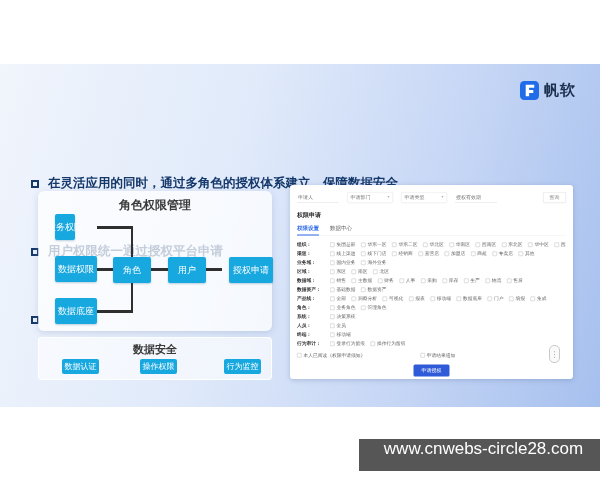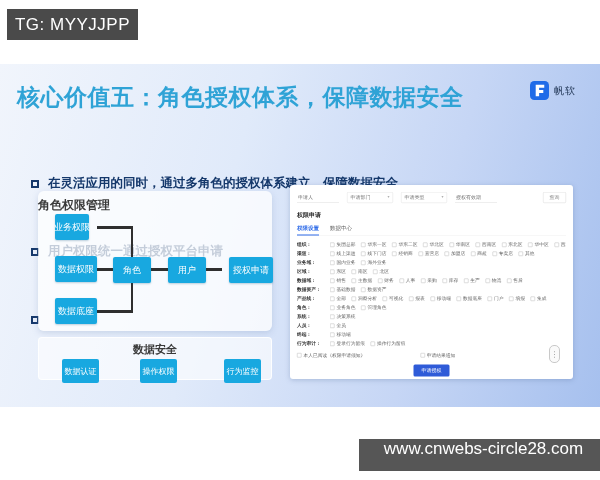--- a/index.html
+++ b/index.html
@@ -11,40 +11,40 @@
   .wm-top { position:absolute; left:7px; top:9px; width:131px; height:31px; background:#4a4a4a;
             color:#fff; font-size:17px; display:flex; align-items:center; justify-content:center; letter-spacing:.5px; }
   .wm-bottom { position:absolute; left:359px; top:439px; width:249px; height:32px; background:#565656;
             color:#fff; font-size:17px; display:flex; align-items:flex-start; justify-content:center; }
 
   
   .slide { position:absolute; left:0; top:64px; width:600px; height:343px;
            background:linear-gradient(105deg,#f1f5fc 0%,#e0eafa 38%,#c6d6f5 70%,#a6c0ee 100%); overflow:hidden; }
   .slide-title { position:absolute; left:17px; top:18px; font-size:23px; font-weight:bold; color:#2fa3d6; letter-spacing:.5px; }
   .logo { position:absolute; right:24px; top:17px; display:flex; align-items:center; gap:5px; }
-  .logo-text { font-size:10px; font-weight:normal; color:#1c3150; letter-spacing:1px; }
+  .logo-text { font-size:15px; font-weight:bold; color:#1c3150; letter-spacing:1px; }
 
   .bullets { position:absolute; left:31px; top:62px; }
   .bullet { display:flex; align-items:center; height:21px;margin-top:47px; }
   .bullet .sq { width:8px; height:8px; border:2px solid #15386b; margin-right:9px; flex:none; }
   .bullet .bt { font-size:12.5px; font-weight:bold; color:#15386b; white-space:nowrap; }
 
   
   .diagram { position:absolute; left:38px; top:127px; width:234px; height:140px;
              background:rgba(255,255,255,.75); border-radius:6px; box-shadow:0 2px 6px rgba(110,135,180,.25); }
-  .diagram-title { position:absolute; left:0; right:0; top:6px; font-size:12px; font-weight:bold; color:#3a3a3a; }
+  .diagram-title { position:absolute; left:0; right:0; top:6px; text-align:center; font-size:12px; font-weight:bold; color:#3a3a3a; }
   .dbox { position:absolute; background:#18a8e0; color:#fff; font-size:9px; display:flex; align-items:center;
           justify-content:center; border-radius:2px; box-shadow:0 1px 2px rgba(0,80,120,.25); white-space:nowrap; }
   .conn { position:absolute; background:#2f2f2f; }
 
   
   .security { position:absolute; left:38px; top:273px; width:234px; height:43px;
               background:rgba(255,255,255,.62); border:1px solid rgba(255,255,255,.85); border-radius:4px;padding-left:15px; }
   .security-title { position:absolute; left:0; right:0; top:4px; text-align:center; font-size:11px; font-weight:bold; color:#3a3a3a; }
-  .sbtn { position:absolute; top:21px; height:24px; background:#18a8e0; color:#fff; font-size:8px;
+  .sbtn { position:absolute; top:21px; height:15px; background:#18a8e0; color:#fff; font-size:8px;
           display:flex; align-items:center; justify-content:center; border-radius:2px; white-space:nowrap;font-family:Liberation Serif, serif; }
 
   
   .form-panel { position:absolute; left:290px; top:121px; width:283px; height:194px; background:#ffffff;
                 border-radius:3px; box-shadow:0 1px 5px rgba(90,115,160,.35); overflow:hidden; }
   .form-inner { width:566px; height:388px; transform:scale(.5); transform-origin:0 0; padding:10px 14px; color:#555; }
   .filters { display:flex; align-items:center; gap:16px; font-size:10px; color:#777; margin-top:4px; }
   .f-underline { border-bottom:1px solid #dcdcdc; padding:2px 6px 3px 2px; min-width:84px; }
   .f-select { border:1px solid #e0e0e0; border-radius:2px; padding:3px 6px; min-width:92px; display:flex; justify-content:space-between; gap:8px; }
   .f-caret { color:#b0b0b0; font-size:8px; }
@@ -66,27 +66,23 @@
   
   .float-widget { position:absolute; left:549px; top:281px; width:11px; height:18px; border:1px solid #c9c9c9;
                   border-radius:5px; background:rgba(250,250,250,.9); color:#9a9a9a; font-size:8px;
                   display:flex; align-items:center; justify-content:center; }
 </style>
 </head>
 <body>
 
 <div class="page">
 
-  <div class="wm-top">
-    <span>TG: MYYJJPP</span>
-  </div>
 
   <div class="slide">
 
-    <div class="slide-title">核心价值五：角色授权体系，保障数据安全</div>
 
     <div class="logo">
       <span style="display:inline-flex;">
         <svg width="19" height="19" viewBox="0 0 20 20">
             <rect width="20" height="20" rx="4.5" fill="#1f6be8"></rect>
             <path fill="#ffffff" d="M6 4h9v3.2h-5.4v2.2h4.4v3.2h-4.4V16H6z"></path>
           </svg>
       </span>
       <span class="logo-text">帆软</span>
     </div>
@@ -109,21 +105,21 @@
       <div class="diagram-title">角色权限管理</div>
 
       <div class="conn" style="left:59px;top:35px;width:36px;height:2.5px;"></div>
       <div class="conn" style="left:92.5px;top:35px;width:2.5px;height:31px;"></div>
       <div class="conn" style="left:59px;top:77px;width:16px;height:2.5px;"></div>
       <div class="conn" style="left:59px;top:119px;width:36px;height:2.5px;"></div>
       <div class="conn" style="left:92.5px;top:92px;width:2.5px;height:29px;"></div>
       <div class="conn" style="left:113px;top:77px;width:17px;height:2.5px;"></div>
       <div class="conn" style="left:168px;top:77px;width:16px;height:2.5px;"></div>
 
-      <div class="dbox" style="left:17px;top:23px;width:34px;height:26px;">业务权限</div>
+      <div class="dbox" style="left:17px;top:23px;width:20px;height:26px;">业务权限</div>
       <div class="dbox" style="left:17px;top:65px;width:42px;height:26px;">数据权限</div>
       <div class="dbox" style="left:17px;top:107px;width:42px;height:26px;">数据底座</div>
       <div class="dbox" style="left:75px;top:66px;width:38px;height:26px;">角色</div>
       <div class="dbox" style="left:130px;top:66px;width:38px;height:26px;">用户</div>
       <div class="dbox" style="left:191px;top:66px;width:44px;height:26px;">授权申请</div>
     </div>
 
     <div class="security">
       <div class="security-title">数据安全</div>
       <div class="sbtn" style="left:23px;width:37px;">数据认证</div>

